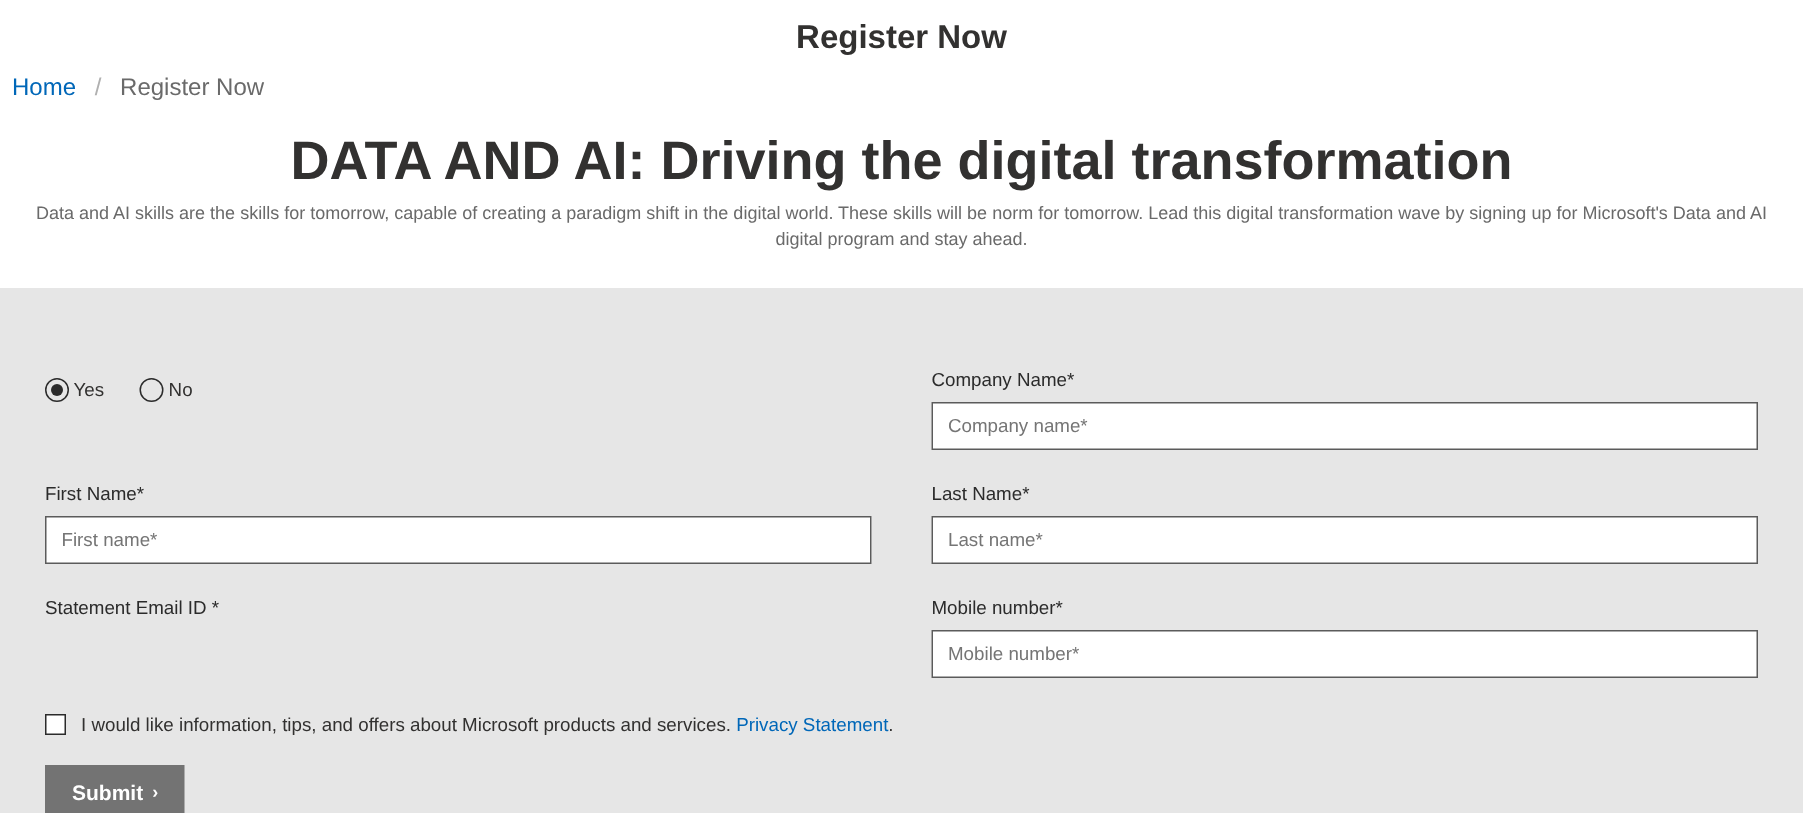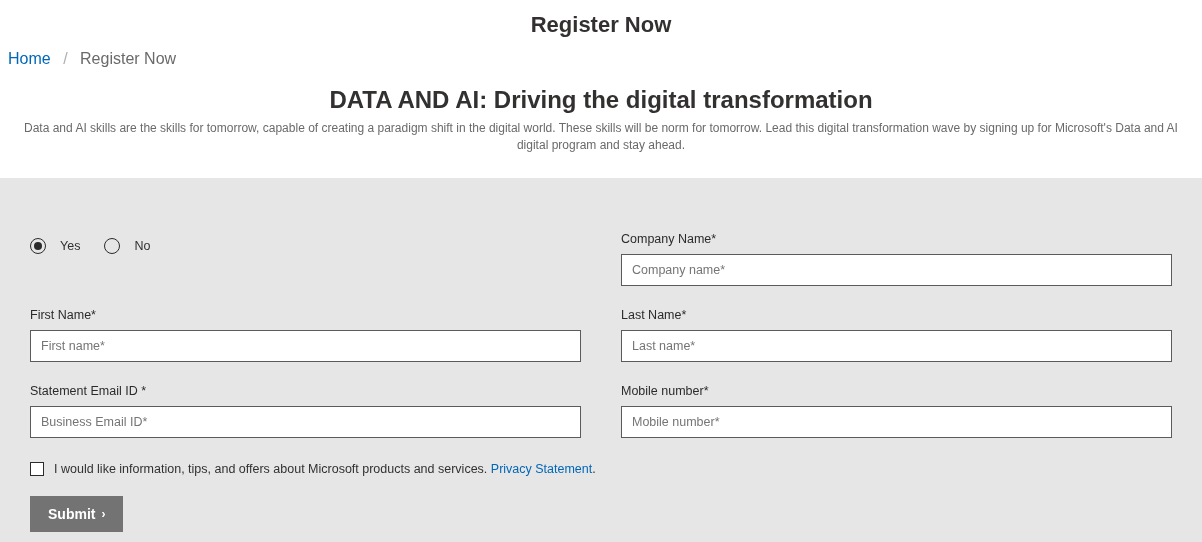--- a/index.html
+++ b/index.html
@@ -2,34 +2,34 @@
 <html><head>
   <meta charset="utf-8">
   <style>
     * { box-sizing: border-box; margin: 0; padding: 0; }
     body { font-family: "Segoe UI", Arial, sans-serif; background: #fff; color: #323130; width: 1202px; }
     .page-title { font-size: 22px; font-weight: 600; text-align: center; padding: 12px 0 8px; }
     .breadcrumb { font-size: 16px; padding: 4px 8px 18px; }
     .breadcrumb a { color: #0067b8; text-decoration: none; }
     .breadcrumb .sep { color: #b0b0b0; margin: 0 8px; }
     .breadcrumb .current { color: #6a6a6a; }
-    .headline { font-size: 24px; font-weight: 600; text-align: center; padding: 0 0 6px; }
+    .headline { font-size: 36px; font-weight: 600; text-align: center; padding: 0 0 6px; }
     .subtext { font-size: 12px; color: #6a6a6a; text-align: center; padding: 0 16px 24px; line-height: 1.4; }
     .form-wrap { background: #e6e6e6; padding: 54px 30px 30px; }
     .form-inner { max-width: 1180px; margin: 0 auto; }
     .row { display: flex; gap: 40px; margin-bottom: 22px; }
     .col { flex: 1; display: flex; flex-direction: column; }
     .label { font-size: 12.5px; color: #2b2b2b; margin-bottom: 8px; }
     .text-input {
       height: 32px; border: 1px solid #5b5b5b; background: #fff; font-size: 12.5px;
       padding: 0 10px; color: #323130; outline: none; width: 100%;
     }
     .text-input::placeholder { color: #757575; }
     .radio-group { display: flex; gap: 24px; align-items: center; margin-top: 6px; }
-    .radio-item { display: flex; align-items: center; gap: 14px; cursor: pointer; }
+    .radio-item { display: flex; align-items: center; gap: 3px; cursor: pointer; }
     .radio-outer {
       width: 16px; height: 16px; border: 1.5px solid #2b2b2b; border-radius: 50%;
       display: flex; align-items: center; justify-content: center;
     }
     .radio-inner {
       width: 8px; height: 8px; background: #2b2b2b; border-radius: 50%; display: none;
     }
     .radio-item.selected .radio-inner { display: block; }
     .radio-text { font-size: 12.5px; }
     .consent-row { display: flex; align-items: center; margin: 24px 0 20px; gap: 10px; }
@@ -89,21 +89,20 @@
       </div>
       <div class="col">
         <div class="label">Last Name*</div>
         <input type="text" class="text-input" placeholder="Last name*" style="">
       </div>
     </div>
 
     <div class="row">
       <div class="col">
         <div class="label">Statement Email ID *</div>
-        <input type="text" class="text-input" placeholder="Business Email ID*" style="">
       </div>
       <div class="col">
         <div class="label">Mobile number*</div>
         <input type="text" class="text-input" placeholder="Mobile number*" style="">
       </div>
     </div>
 
     <div class="consent-row">
       <div class="checkbox"></div>
       <div class="consent-text">

